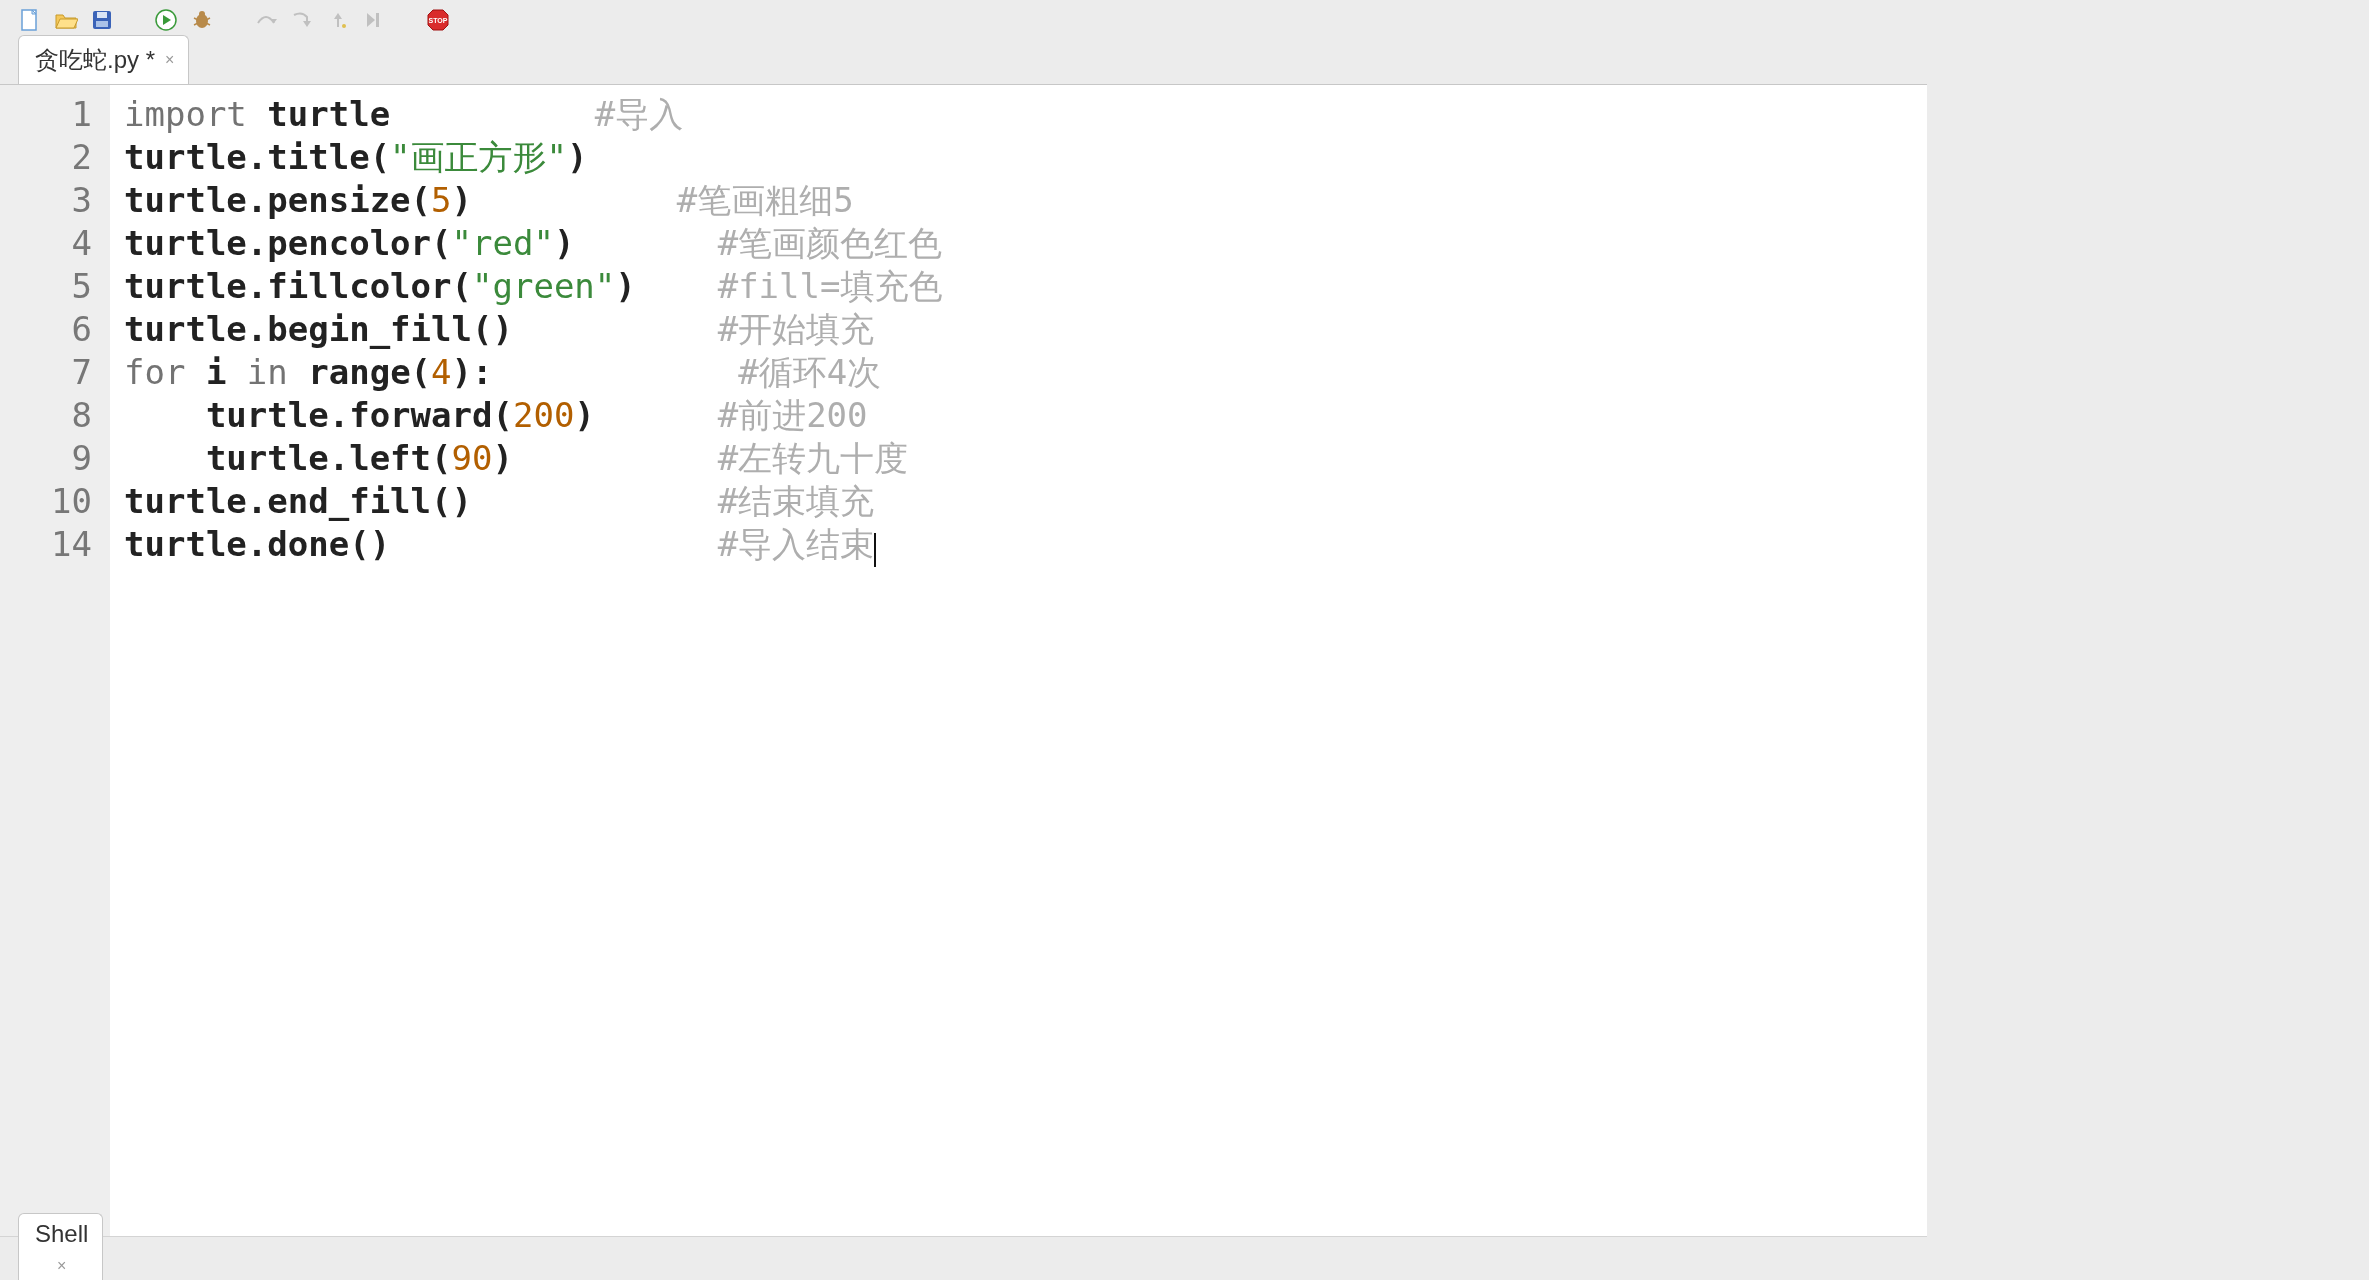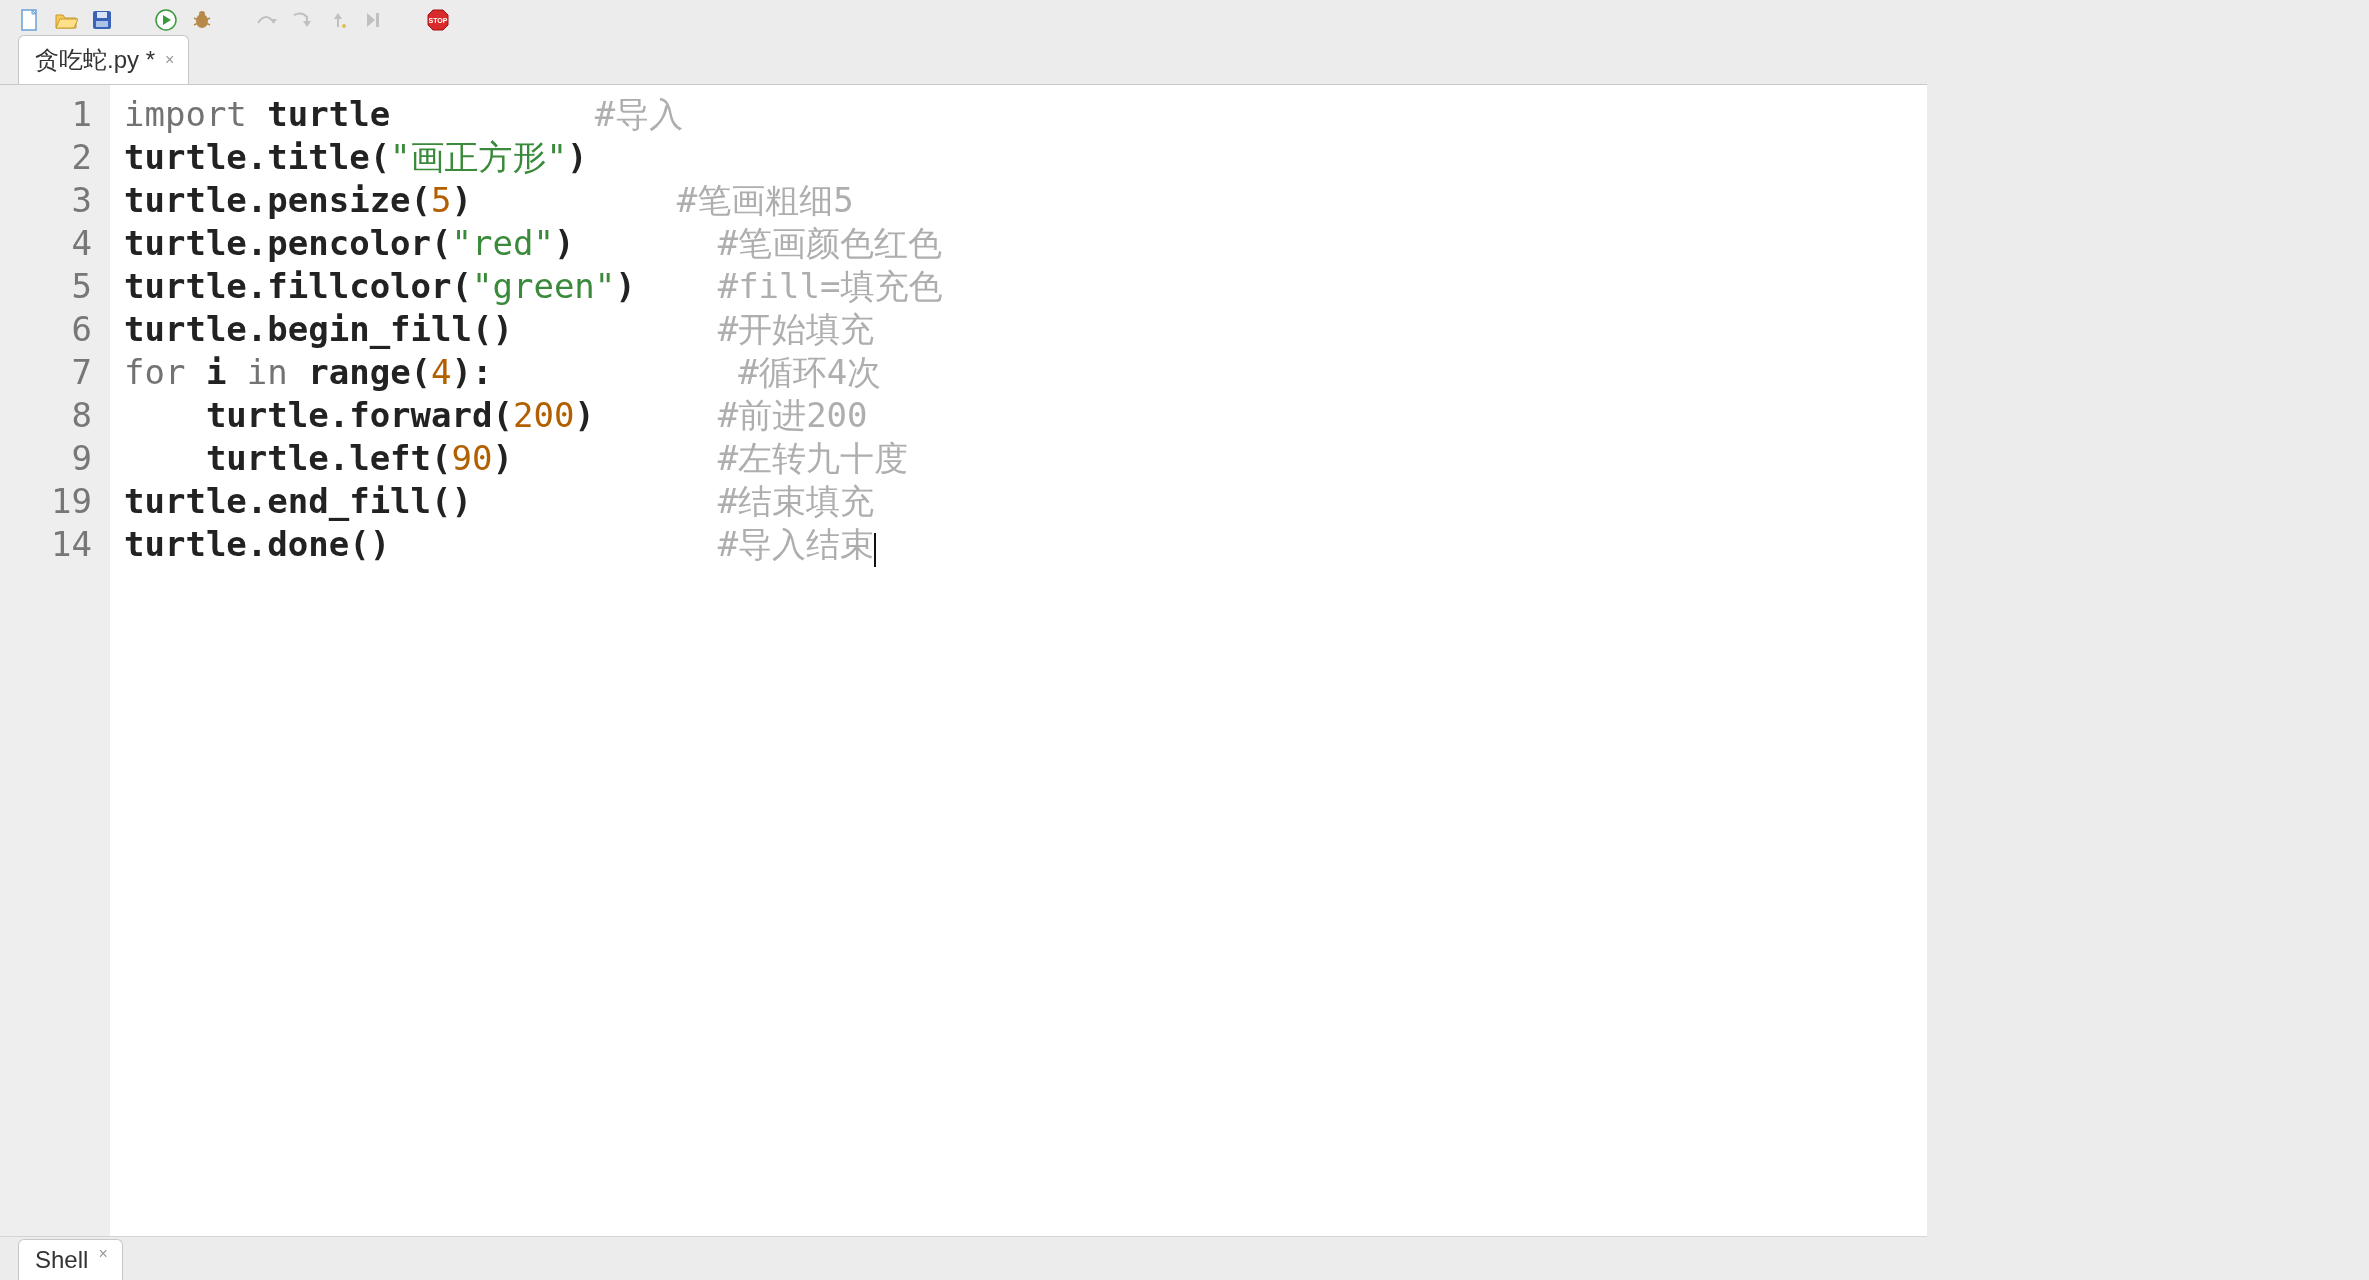--- a/index.html
+++ b/index.html
@@ -114,28 +114,30 @@
   .bottom-tabs {
     display: flex;
     align-items: flex-end;
     padding-left: 18px;
     height: 44px;
     background: #ececec;
     border-top: 1px solid #d4d4d4;
   }
   .bottom-tab {
     display: flex;
+    align-items: center;
     background: #fff;
     border: 1px solid #c7c7c7;
     border-bottom: none;
     border-radius: 6px 6px 0 0;
     padding: 6px 14px 6px 16px;
     font-size: 24px;
     color: #333;
     gap: 10px;
+    flex-direction: column;
   }
   .bottom-tab .close {
     font-size: 16px;
     color: #999;
     cursor: pointer;
     line-height: 1;
   }
 </style>
 </head>
 <body>
@@ -225,21 +227,21 @@
     <div class="gutter" id="gutter">
         <div>1</div>
         <div>2</div>
         <div>3</div>
         <div>4</div>
         <div>5</div>
         <div>6</div>
         <div>7</div>
         <div>8</div>
         <div>9</div>
-        <div>19</div>
+        <div>10</div>
         <div>14</div>
       </div>
     <div class="code" id="code"><div><span class="tk-kw">import</span><span class="tk-ident"> turtle          </span><span class="tk-comment">#导入</span></div><div><span class="tk-ident">turtle.title(</span><span class="tk-str">"画正方形"</span><span class="tk-ident">)</span></div><div><span class="tk-ident">turtle.pensize(</span><span class="tk-num">5</span><span class="tk-ident">)          </span><span class="tk-comment">#笔画粗细5</span></div><div><span class="tk-ident">turtle.pencolor(</span><span class="tk-str">"red"</span><span class="tk-ident">)       </span><span class="tk-comment">#笔画颜色红色</span></div><div><span class="tk-ident">turtle.fillcolor(</span><span class="tk-str">"green"</span><span class="tk-ident">)    </span><span class="tk-comment">#fill=填充色</span></div><div><span class="tk-ident">turtle.begin_fill()          </span><span class="tk-comment">#开始填充</span></div><div><span class="tk-kw">for</span><span class="tk-ident"> i </span><span class="tk-kw">in</span><span class="tk-ident"> range(</span><span class="tk-num">4</span><span class="tk-ident">):            </span><span class="tk-comment">#循环4次</span></div><div><span class="tk-ident">    turtle.forward(</span><span class="tk-num">200</span><span class="tk-ident">)      </span><span class="tk-comment">#前进200</span></div><div><span class="tk-ident">    turtle.left(</span><span class="tk-num">90</span><span class="tk-ident">)          </span><span class="tk-comment">#左转九十度</span></div><div><span class="tk-ident">turtle.end_fill()            </span><span class="tk-comment">#结束填充</span></div><div><span class="tk-ident">turtle.done()                </span><span class="tk-comment">#导入结束</span><span class="cursor"></span></div></div>
   </div>
 
   <div class="bottom-tabs">
     <div class="bottom-tab">
       <span>Shell</span>
       <span class="close">×</span>
     </div>

